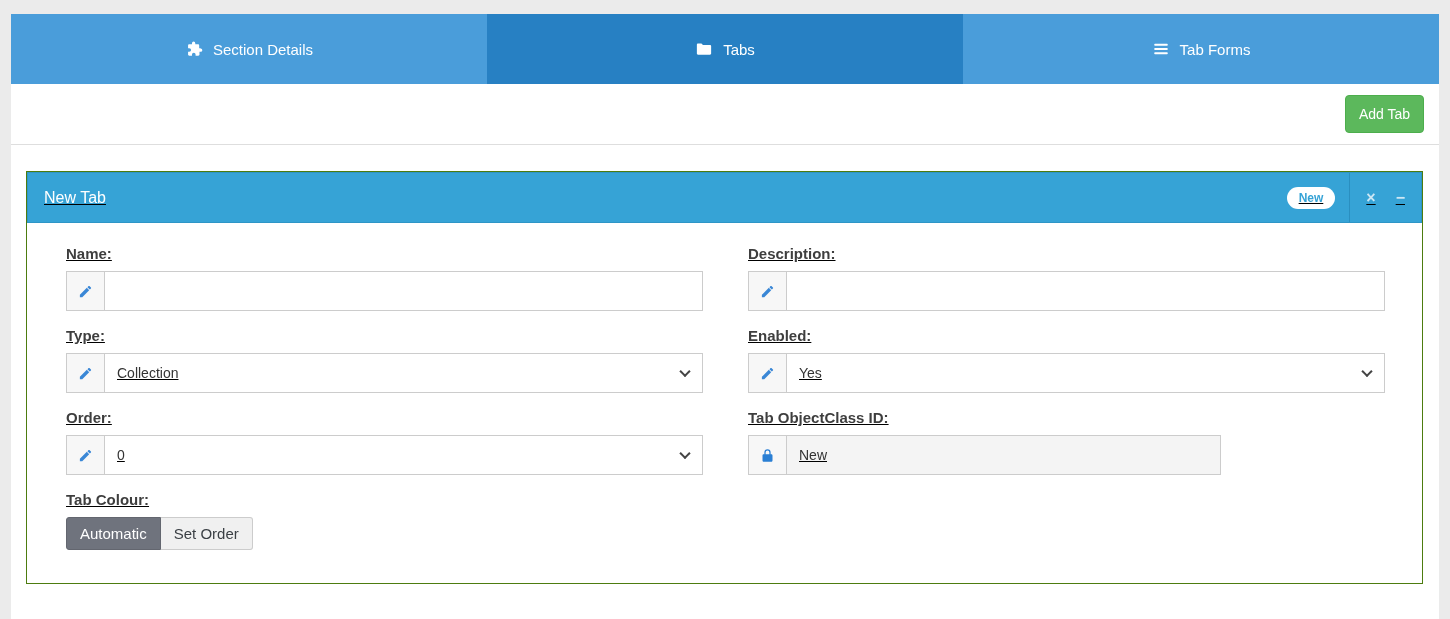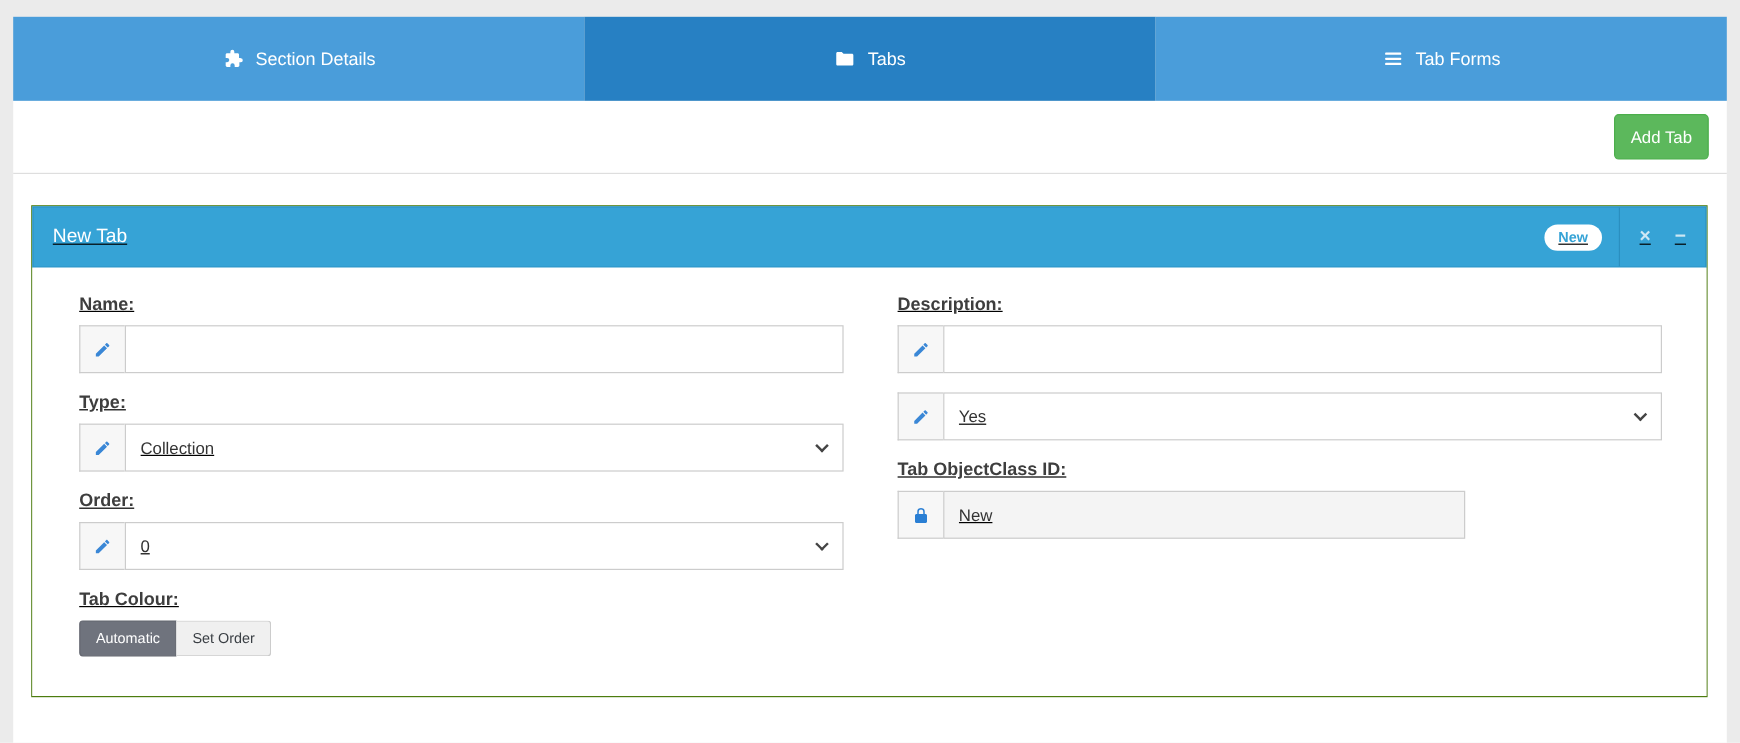--- a/index.html
+++ b/index.html
@@ -83,21 +83,21 @@
   .chevron {
     position: absolute; right: 14px; top: 50%; width: 8px; height: 8px;
     border-right: 2px solid #444; border-bottom: 2px solid #444;
     transform: translateY(-70%) rotate(45deg); pointer-events: none;
   }
   .narrow .igroup { width: 473px; }
 
   
   .btn-group { display: inline-flex; }
   .btn-toggle {
-    font-size: 12px; padding: 8px 13px; border: 1px solid #ccc;
+    font-size: 15px; padding: 8px 13px; border: 1px solid #ccc;
     background: #f0f0f0; color: #3a3f44; cursor: pointer; line-height: 1;
     font-family: "Liberation Sans", sans-serif;
   }
   .btn-toggle:first-child { border-radius: 3px 0 0 3px; }
   .btn-toggle:last-child { border-radius: 0 3px 3px 0; border-left: none; }
   .btn-toggle.active { background: #6f737d; border-color: #63666f; color: #fff; }
 </style>
 </head>
 <body>
 
@@ -219,20 +219,21 @@
                   <span class="addon">
                     <svg viewBox="0 0 24 24" width="15" height="15" fill="#3a87d6">
                         <path d="M3 17.2V21h3.8L17.9 9.9l-3.8-3.8L3 17.2zM20.7 7.1c.4-.4.4-1 0-1.4l-2.4-2.4c-.4-.4-1-.4-1.4 0l-1.8 1.8 3.8 3.8 1.8-1.8z"></path>
                       </svg>
                   </span>
                   <input class="control" type="text" value="" style="">
                 </div>
               </div>
 
               <div class="field">
+                <span class="flabel">Enabled:</span>
                 <div class="igroup">
                   <span class="addon">
                     <svg viewBox="0 0 24 24" width="15" height="15" fill="#3a87d6">
                         <path d="M3 17.2V21h3.8L17.9 9.9l-3.8-3.8L3 17.2zM20.7 7.1c.4-.4.4-1 0-1.4l-2.4-2.4c-.4-.4-1-.4-1.4 0l-1.8 1.8 3.8 3.8 1.8-1.8z"></path>
                       </svg>
                   </span>
                   <span class="selwrap">
                     <select class="control">
                       <option>Yes</option>
                     </select>

